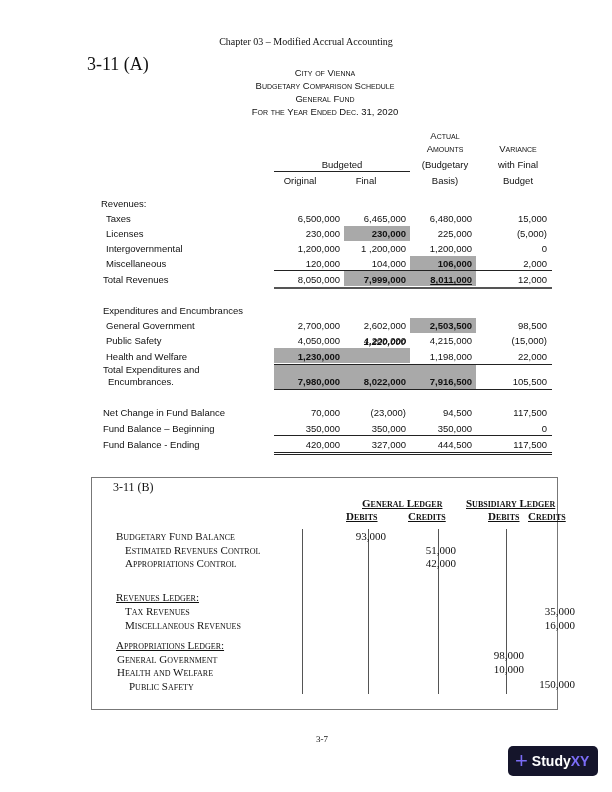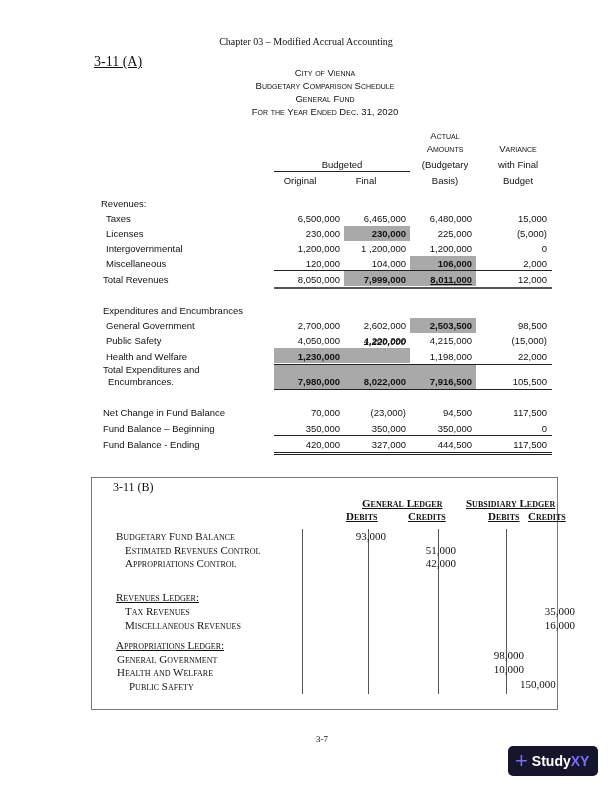--- a/index.html
+++ b/index.html
@@ -2,21 +2,21 @@
 <html><head>
 <meta charset="utf-8">
 <style>
   html, body { margin:0; padding:0; background:#fff; }
   body { width:612px; height:792px; position:relative; overflow:hidden; color:#111; }
   .serif { font-family: "Liberation Serif", "DejaVu Serif", serif; }
   .sans { font-family: "Liberation Sans", "DejaVu Sans", sans-serif; }
   .abs { position:absolute; white-space:nowrap; }
   .sc { font-variant: small-caps; }
   .chapter { top:36px; left:0; width:612px; text-align:center; font-size:10px; }
-  .partA { top:54px; left:94px; font-size:14px;text-decoration:underline; }
+  .partA { top:54px; left:87px; font-size:18px; }
   .title { left:0; width:650px; text-align:center; font-size:9.5px; font-variant:small-caps; }
   .hdr { font-size:9.5px; text-align:center; }
   .num { font-size:9.5px; text-align:right; }
   .lbl { font-size:9.5px; }
   .shade { position:absolute; background:#a9a9a9; }
   .bold { font-weight:bold; }
   .hline { position:absolute; background:#222; height:1px; }
   .box { position:absolute; left:91px; top:477px; width:465px; height:231px; border:1px solid #777; }
   .vline { position:absolute; width:1px; background:#555; }
   .bserif { font-size:11px;padding-left:20px; }
@@ -191,21 +191,21 @@
 <div>
   <div class="abs serif bserif sc" style="left:97px;top:653px;">General Government</div>
   <div class="abs serif bserif" style="left:448px;width:56px;text-align:right;top:649px;">98,000</div>
 </div>
 <div>
   <div class="abs serif bserif sc" style="left:97px;top:666px;">Health and Welfare</div>
   <div class="abs serif bserif" style="left:448px;width:56px;text-align:right;top:663px;">10,000</div>
 </div>
 <div>
   <div class="abs serif bserif sc" style="left:109px;top:680px;">Public Safety</div>
-  <div class="abs serif bserif" style="left:500px;width:55px;top:678px;">150,000</div>
+  <div class="abs serif bserif" style="left:500px;width:55px;text-align:right;top:678px;">150,000</div>
 </div>
 
 <div class="abs serif" style="left:316px;top:734px;font-size:9px;">3-7</div>
 
 <div class="badge sans">
   <span style="color:#7b6cf6;font-size:22px;font-weight:300;margin-left:7px;margin-right:4px;line-height:1;">+</span>
   <span>Study</span>
   <span style="color:#7b6cf6;">XY</span>
 </div>
 

